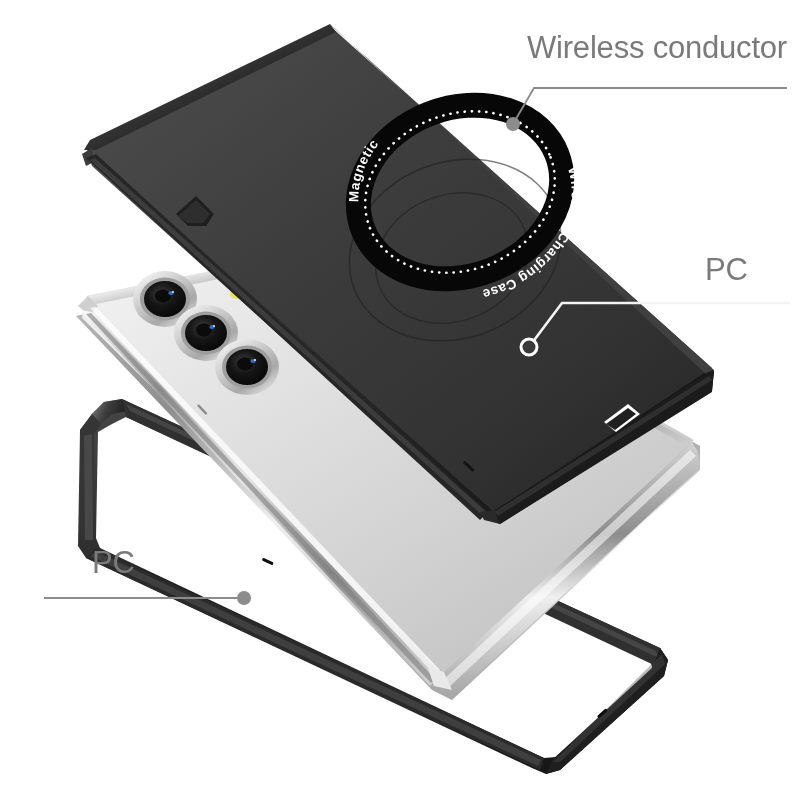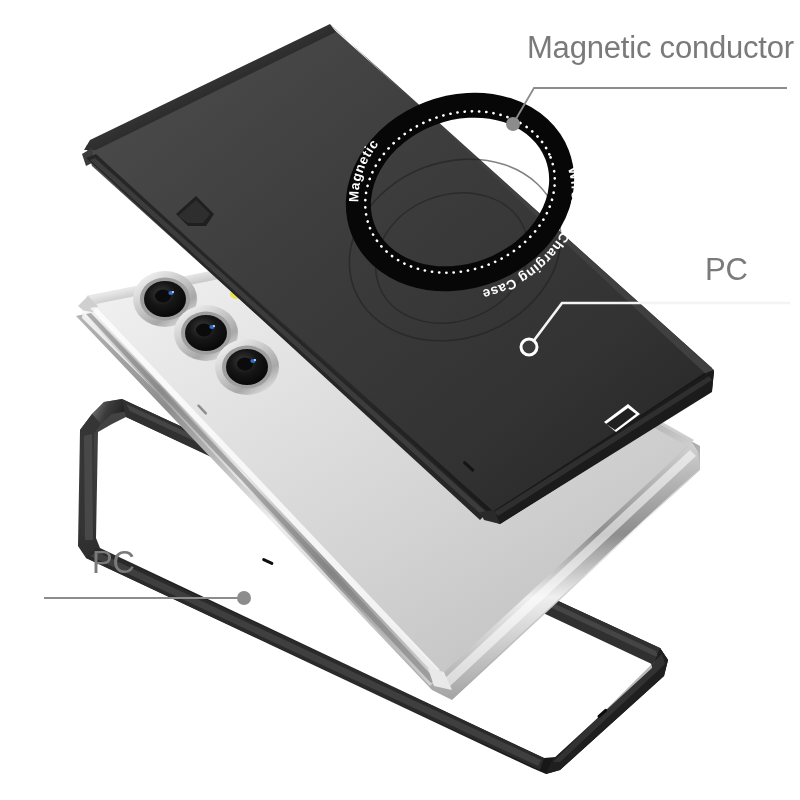--- a/index.html
+++ b/index.html
@@ -315,19 +315,19 @@
       <polyline points="529,347 562,303 790,303" fill="none" stroke="#f4f4f4" stroke-width="2.6"></polyline>
       <circle cx="529" cy="347" r="8" fill="#3a3a3a" stroke="#ffffff" stroke-width="3"></circle>
     </g>
 
     <g>
       <line x1="44" y1="598" x2="244" y2="598" stroke="#8c8c8c" stroke-width="1.8"></line>
       <circle cx="244" cy="598" r="7" fill="#8c8c8c"></circle>
     </g>
   </svg>
 
-  <div class="callout-label" id="label-magnetic-conductor">Magnetic conductor</div>
+  <div class="callout-label" id="label-magnetic-conductor">Wireless conductor</div>
 
   <div class="callout-label" id="label-pc-right">PC</div>
 
   <div class="callout-label" id="label-pc-left">PC</div>
 
 </div>
 
 </body></html>

